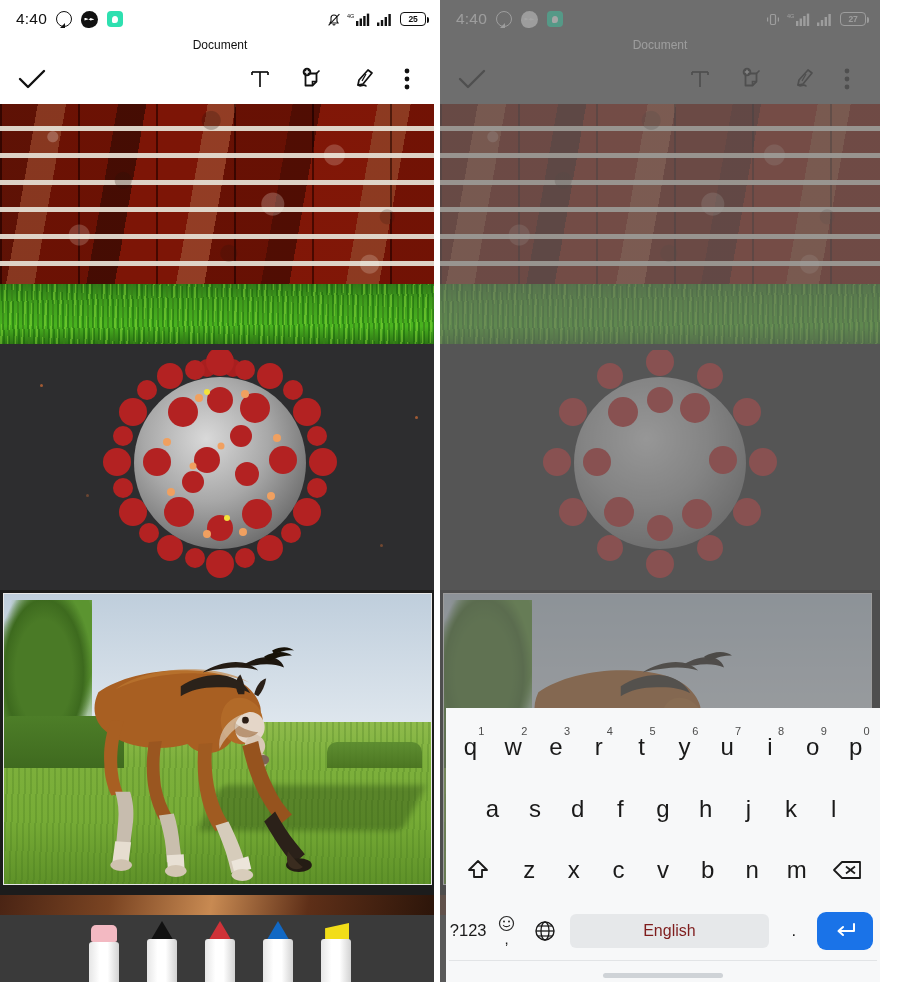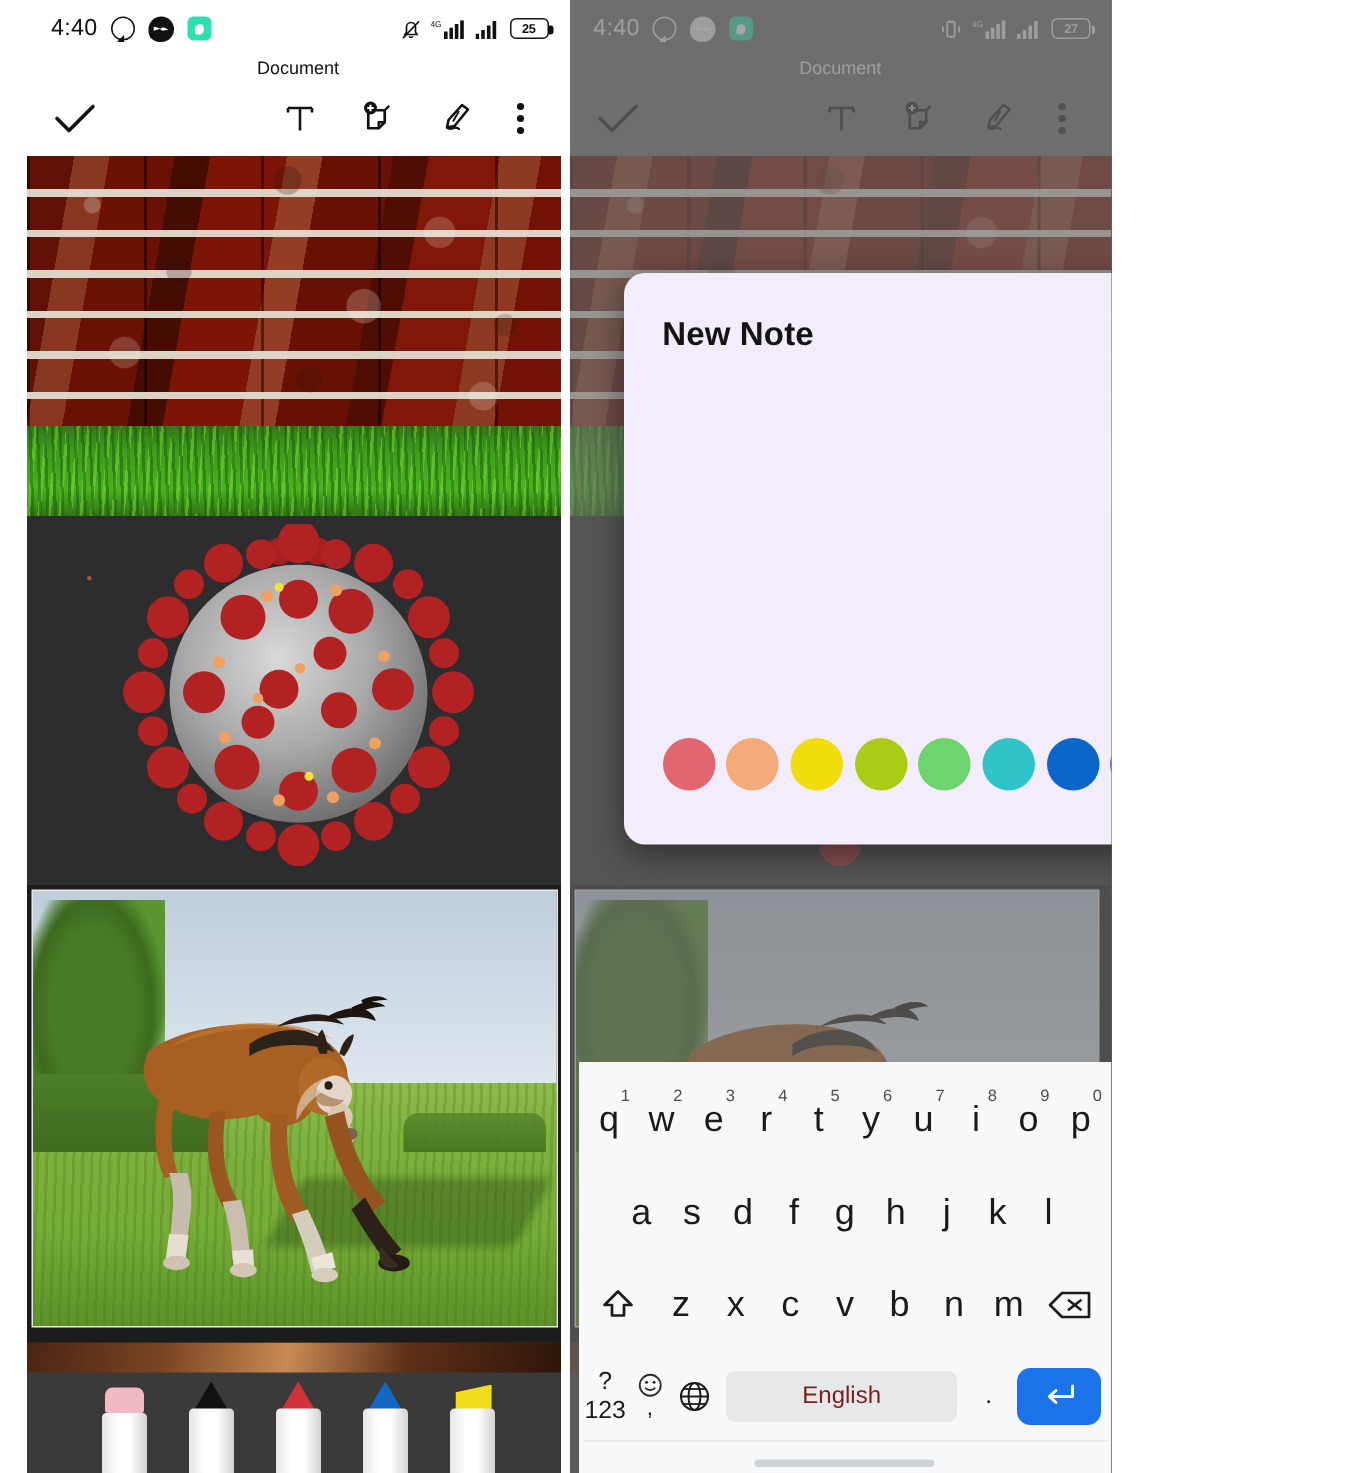--- a/index.html
+++ b/index.html
@@ -1,19 +1,19 @@
 <!DOCTYPE html>
 <html><head>
 <meta charset="utf-8">
 <title>Note App Screenshot</title>
 <style>
   * { margin:0; padding:0; box-sizing:border-box; }
   html,body { width:900px; height:982px; overflow:hidden; background:#fff;
     font-family:"Liberation Sans", sans-serif; }
-  .screen { position:relative; width:741px; height:982px; display:flex;padding-left:18px; }
+  .screen { position:relative; width:880px; height:982px; display:flex; }
 
   .panel { position:relative; width:450px; height:982px; overflow:hidden; background:#000; }
   .panel.left  { width:450px; }
   .panel.right { width:450px; }
   .panel.left .gutter { position:absolute; right:0; top:0; width:6px; height:982px; background:#fff; z-index:40; }
 
   
   .statusbar { position:relative; height:38px; display:flex; align-items:center;
      justify-content:space-between; padding:0 14px 0 16px; z-index:20; }
   .sb-left { display:flex; align-items:center; gap:9px; }
@@ -575,38 +575,20 @@
           </svg>
         </div>
       </div>
       <div class="card-pens">
         <div class="pens-top"></div>
       </div>
     </div>
 
     <div class="scrim"></div>
 
-    <div class="dialog">
-      <div class="dlg-title">New Note</div>
-      <div class="dlg-body"></div>
-      <div class="swatches">
-        <div class="swatch" style="background:#e06670"></div>
-        <div class="swatch" style="background:#f2ab79"></div>
-        <div class="swatch" style="background:#f2dd0c"></div>
-        <div class="swatch" style="background:#aacc15"></div>
-        <div class="swatch" style="background:#6ed46e"></div>
-        <div class="swatch" style="background:#2ec4c9"></div>
-        <div class="swatch" style="background:#0a66c8"></div>
-        <div class="swatch selected" style="background:#8257b8">
-          <svg width="22" height="18" viewBox="0 0 22 18">
-              <polyline points="2,9 8,15 20,2" fill="none" stroke="#fff" stroke-width="2.4" stroke-linecap="round" stroke-linejoin="round"></polyline>
-            </svg>
-        </div>
-      </div>
-    </div>
 
     <div class="keyboard">
 
       <div class="krow r1">
         <div class="key">
             <span>q</span>
             <span class="sup">1</span>
           </div>
         <div class="key">
             <span>w</span>

